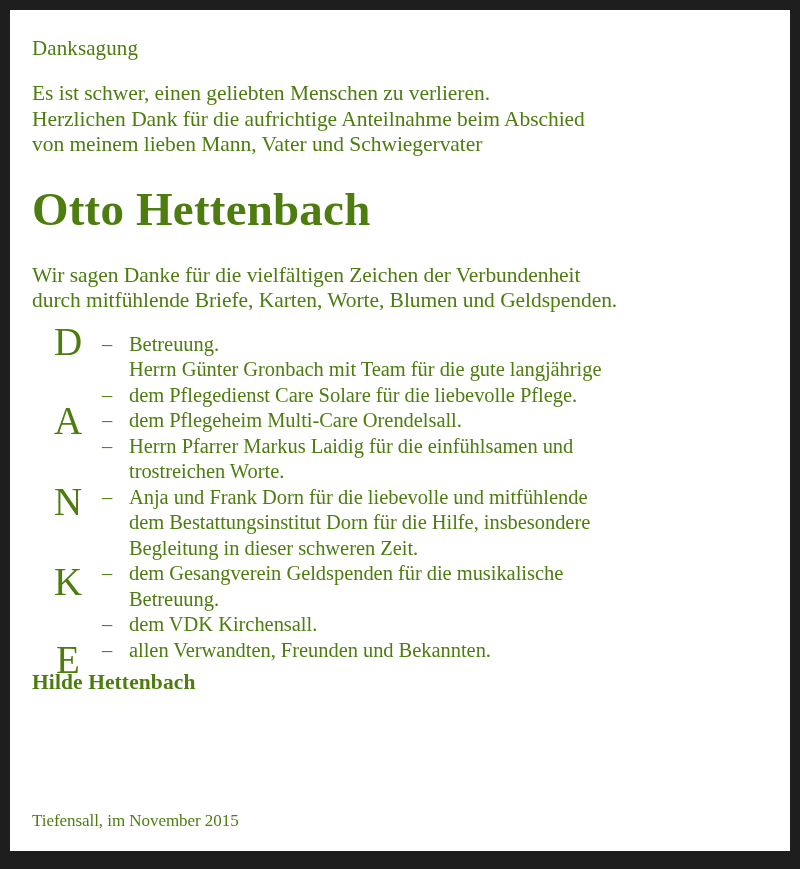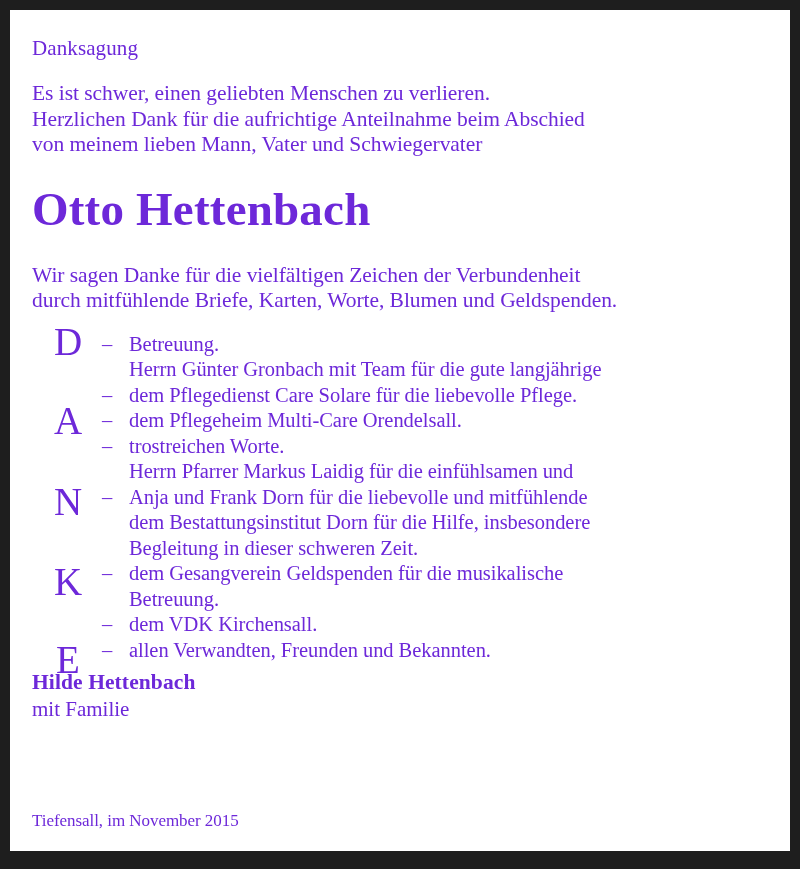--- a/index.html
+++ b/index.html
@@ -12,21 +12,21 @@
     position:absolute;
     left:10px; top:10px;
     width:780px; height:841px;
     background:#ffffff;
     overflow:hidden;
   }
   .inner {
     position:relative;
     width:100%; height:100%;
     padding:0 22px;
-    color:#6d28d9;
+    color:#4d7c0f;
   }
 
   
   .kicker {
     font-size:21px;
     line-height:1.0;
     padding-top:28px;
     letter-spacing:0.1px;
   }
 
@@ -161,22 +161,22 @@
           <div class="li">
             <span class="dash">–</span>
             <span class="ln">dem Pflegedienst Care Solare für die liebevolle Pflege.</span>
           </div>
           <div class="li">
             <span class="dash">–</span>
             <span class="ln">dem Pflegeheim Multi-Care Orendelsall.</span>
           </div>
           <div class="li">
             <span class="dash">–</span>
+            <span class="ln">Herrn Pfarrer Markus Laidig für die einfühlsamen und</span>
             <span class="ln">trostreichen Worte.</span>
-            <span class="ln">Herrn Pfarrer Markus Laidig für die einfühlsamen und</span>
           </div>
           <div class="li">
             <span class="dash">–</span>
             <span class="ln">Anja und Frank Dorn für die liebevolle und mitfühlende</span>
             <span class="ln">dem Bestattungsinstitut Dorn für die Hilfe, insbesondere</span>
             <span class="ln">Begleitung in dieser schweren Zeit.</span>
           </div>
           <div class="li">
             <span class="dash">–</span>
             <span class="ln">dem Gesangverein Geldspenden für die musikalische</span>
@@ -188,19 +188,18 @@
           </div>
           <div class="li">
             <span class="dash">–</span>
             <span class="ln">allen Verwandten, Freunden und Bekannten.</span>
           </div>
         </div>
     </div>
 
     <div class="signature">
       <div class="sig-name">Hilde Hettenbach</div>
-      <div class="sig-sub">mit Familie</div>
     </div>
 
     <div class="footer">Tiefensall, im November 2015</div>
 
   </div>
 </div>
 
 </body></html>

